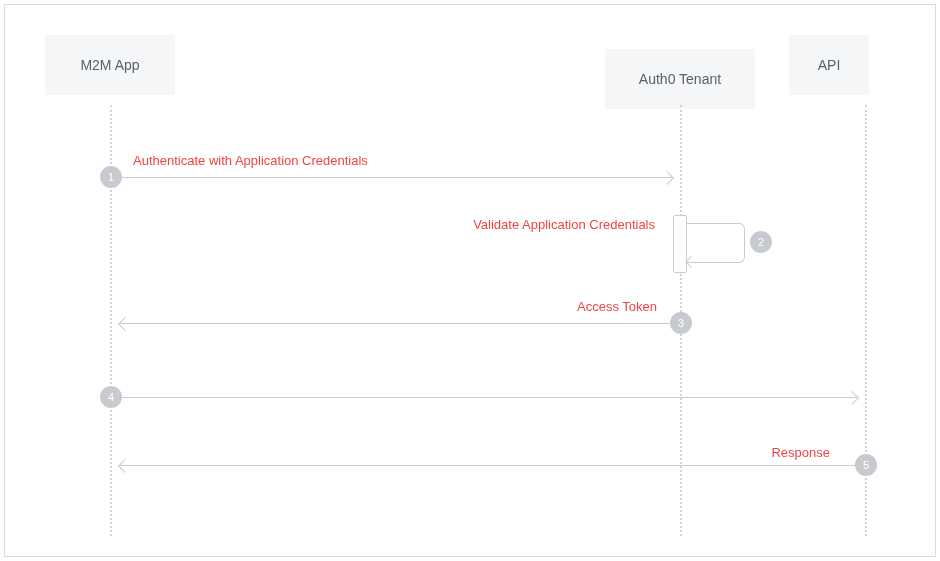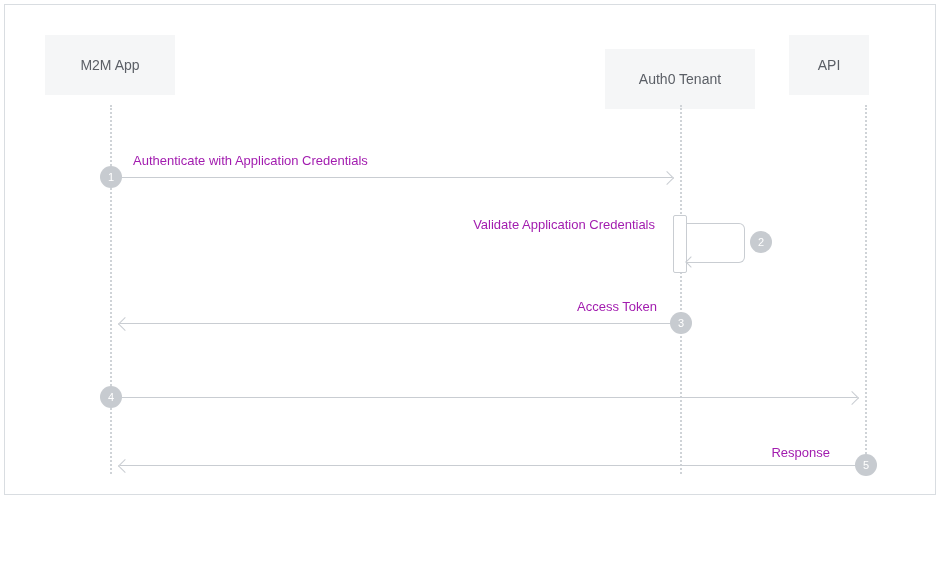--- a/index.html
+++ b/index.html
@@ -6,21 +6,21 @@
   body {
     font-family: -apple-system, BlinkMacSystemFont, "Segoe UI", Helvetica, Arial, sans-serif;
     background: #fff;
     width: 940px;
     height: 561px;
     position: relative;
   }
   .frame {
     position: absolute;
     left: 4px; top: 4px;
-    width: 932px; height: 491px;
+    width: 932px; height: 553px;
     border: 1px solid #d9dde1;
     background: #fff;
   }
   .participant {
     position: absolute;
     background: #f5f6f7;
     color: #5b5f66;
     font-size: 14px;
     display: flex;
     align-items: center;
@@ -43,21 +43,21 @@
     position: absolute;
     width: 10px; height: 10px;
     border-top: 1px solid #c9cdd2;
     border-right: 1px solid #c9cdd2;
     top: -5.5px;
   }
   .arrow .head-right { right: 0; transform: rotate(45deg); }
   .arrow .head-left  { left: 0;  transform: rotate(-135deg); }
   .msg-label {
     position: absolute;
-    color: #a21caf;
+    color: #ef4444;
     font-size: 13px;
     white-space: nowrap;
   }
   .step-badge {
     position: absolute;
     width: 22px; height: 22px;
     border-radius: 50%;
     background: #c7cbd0;
     color: #fff;
     font-size: 11px;

